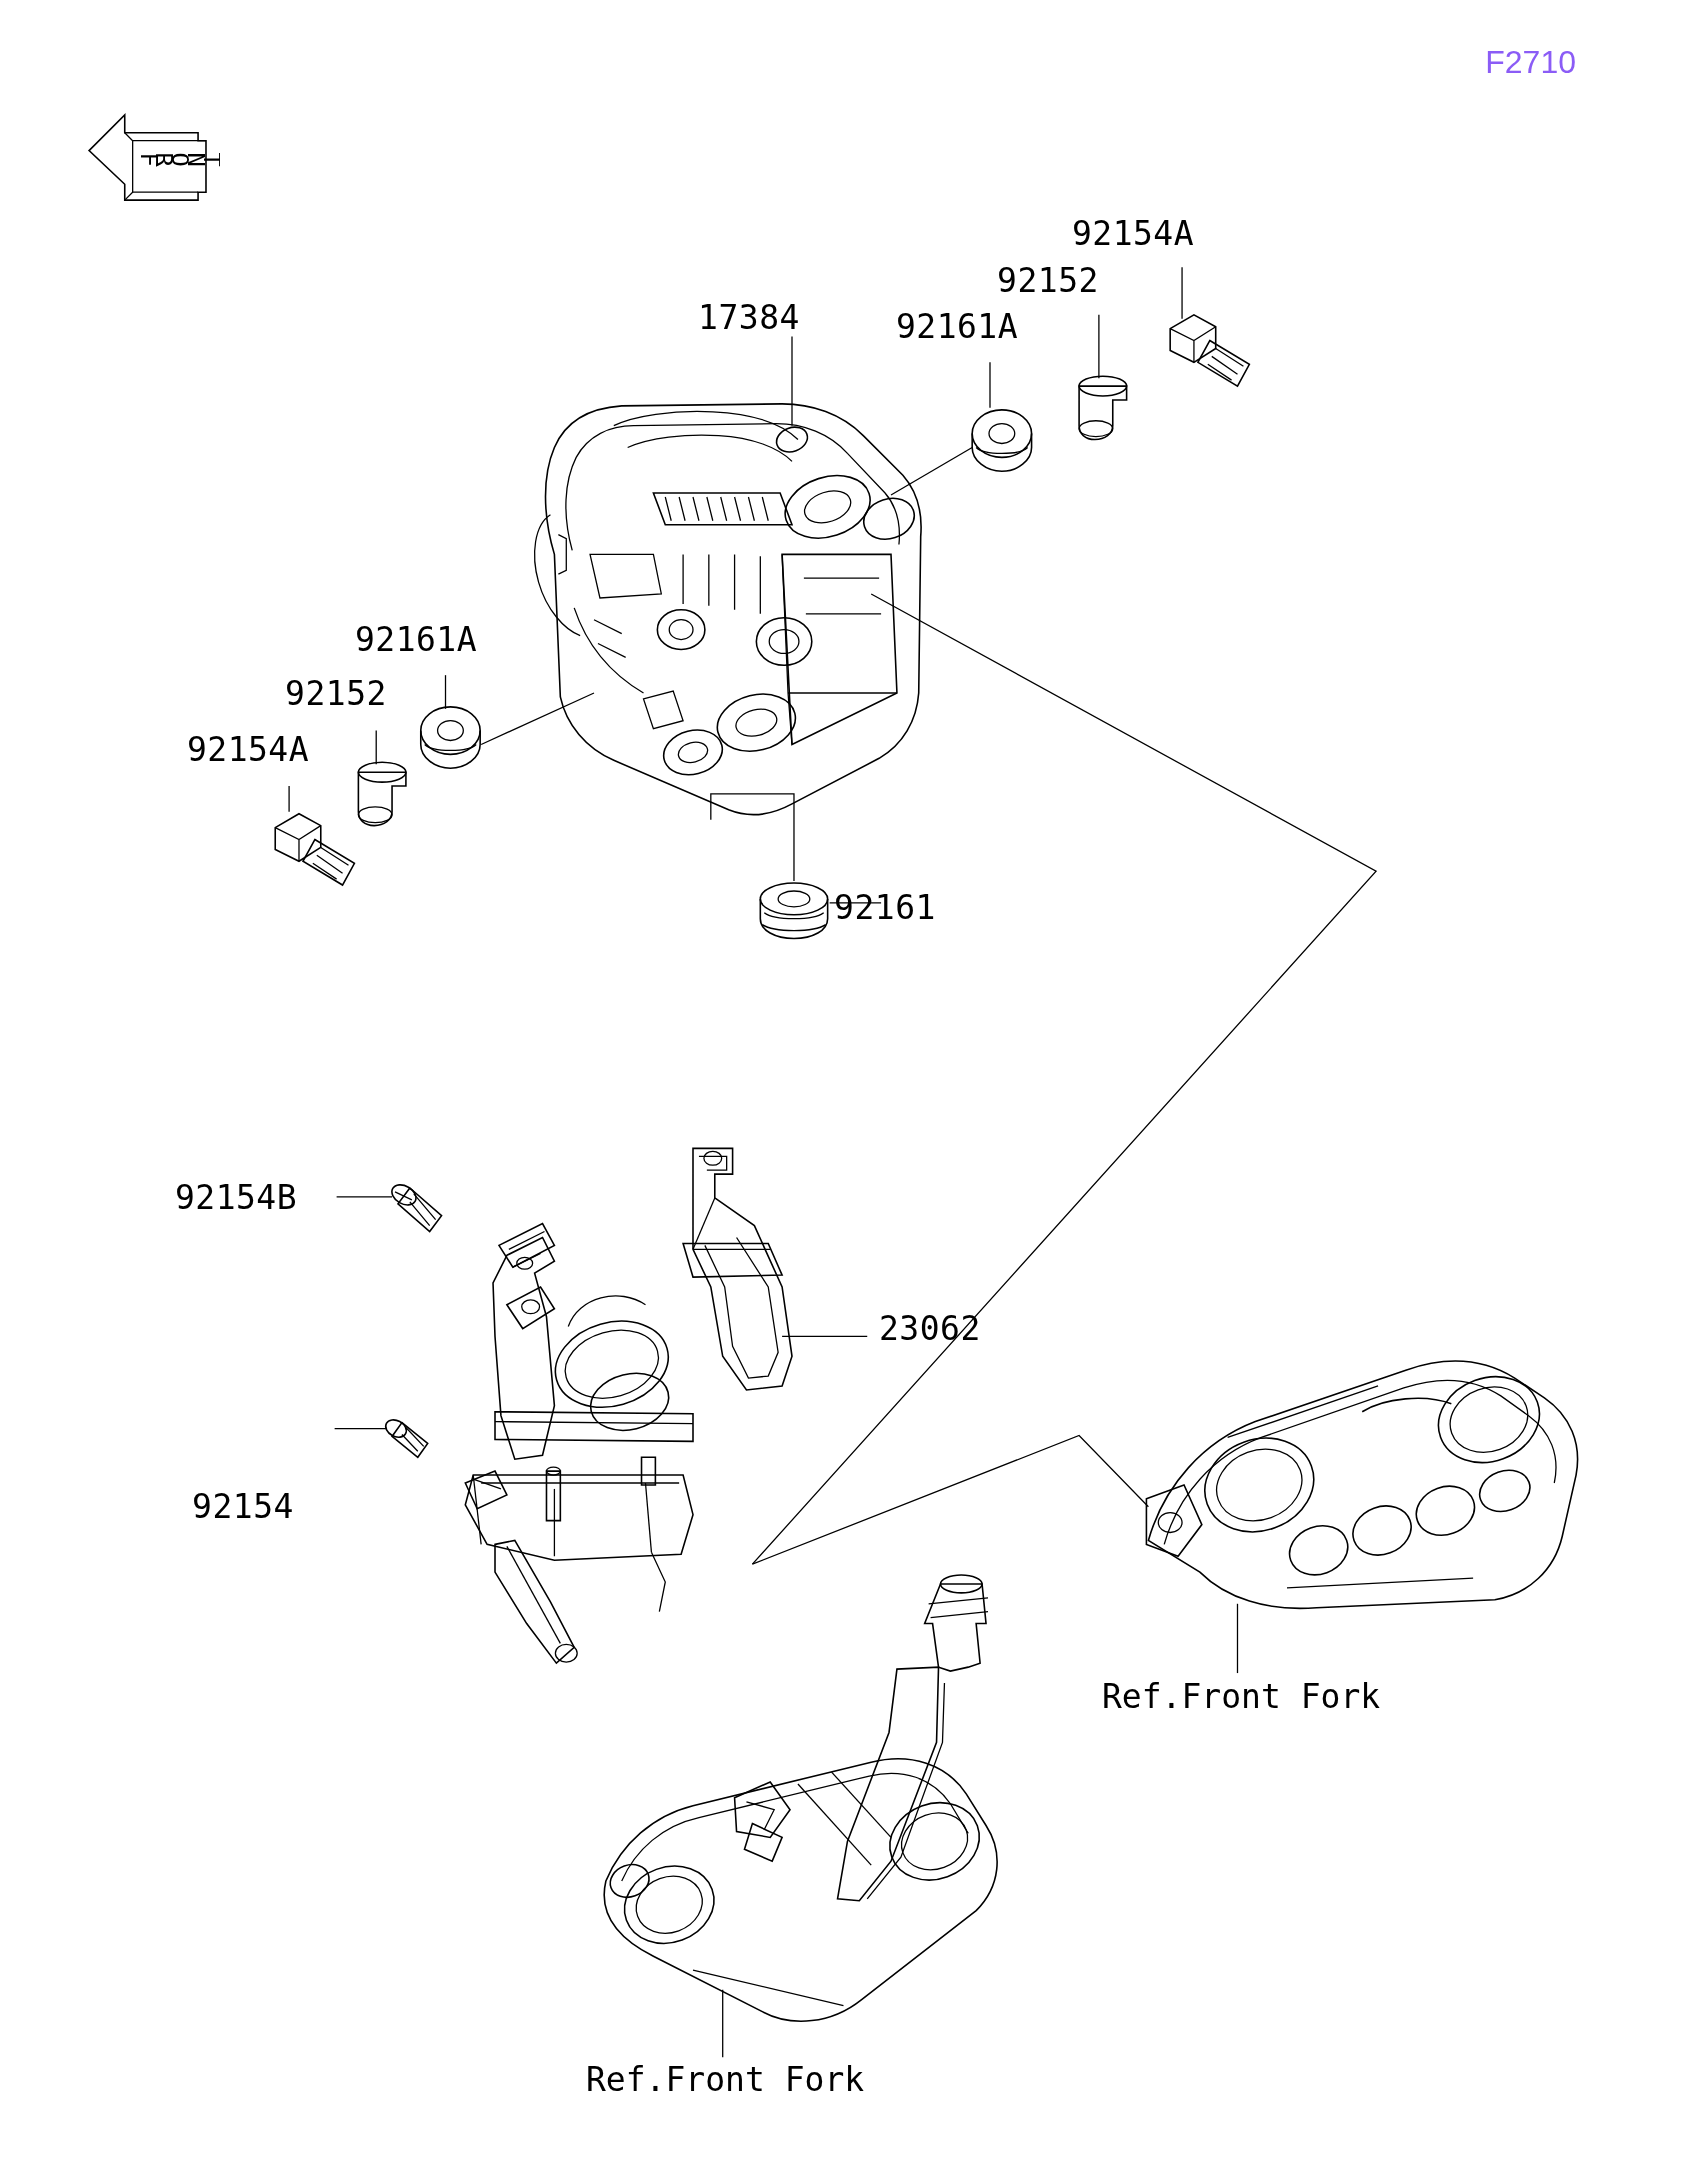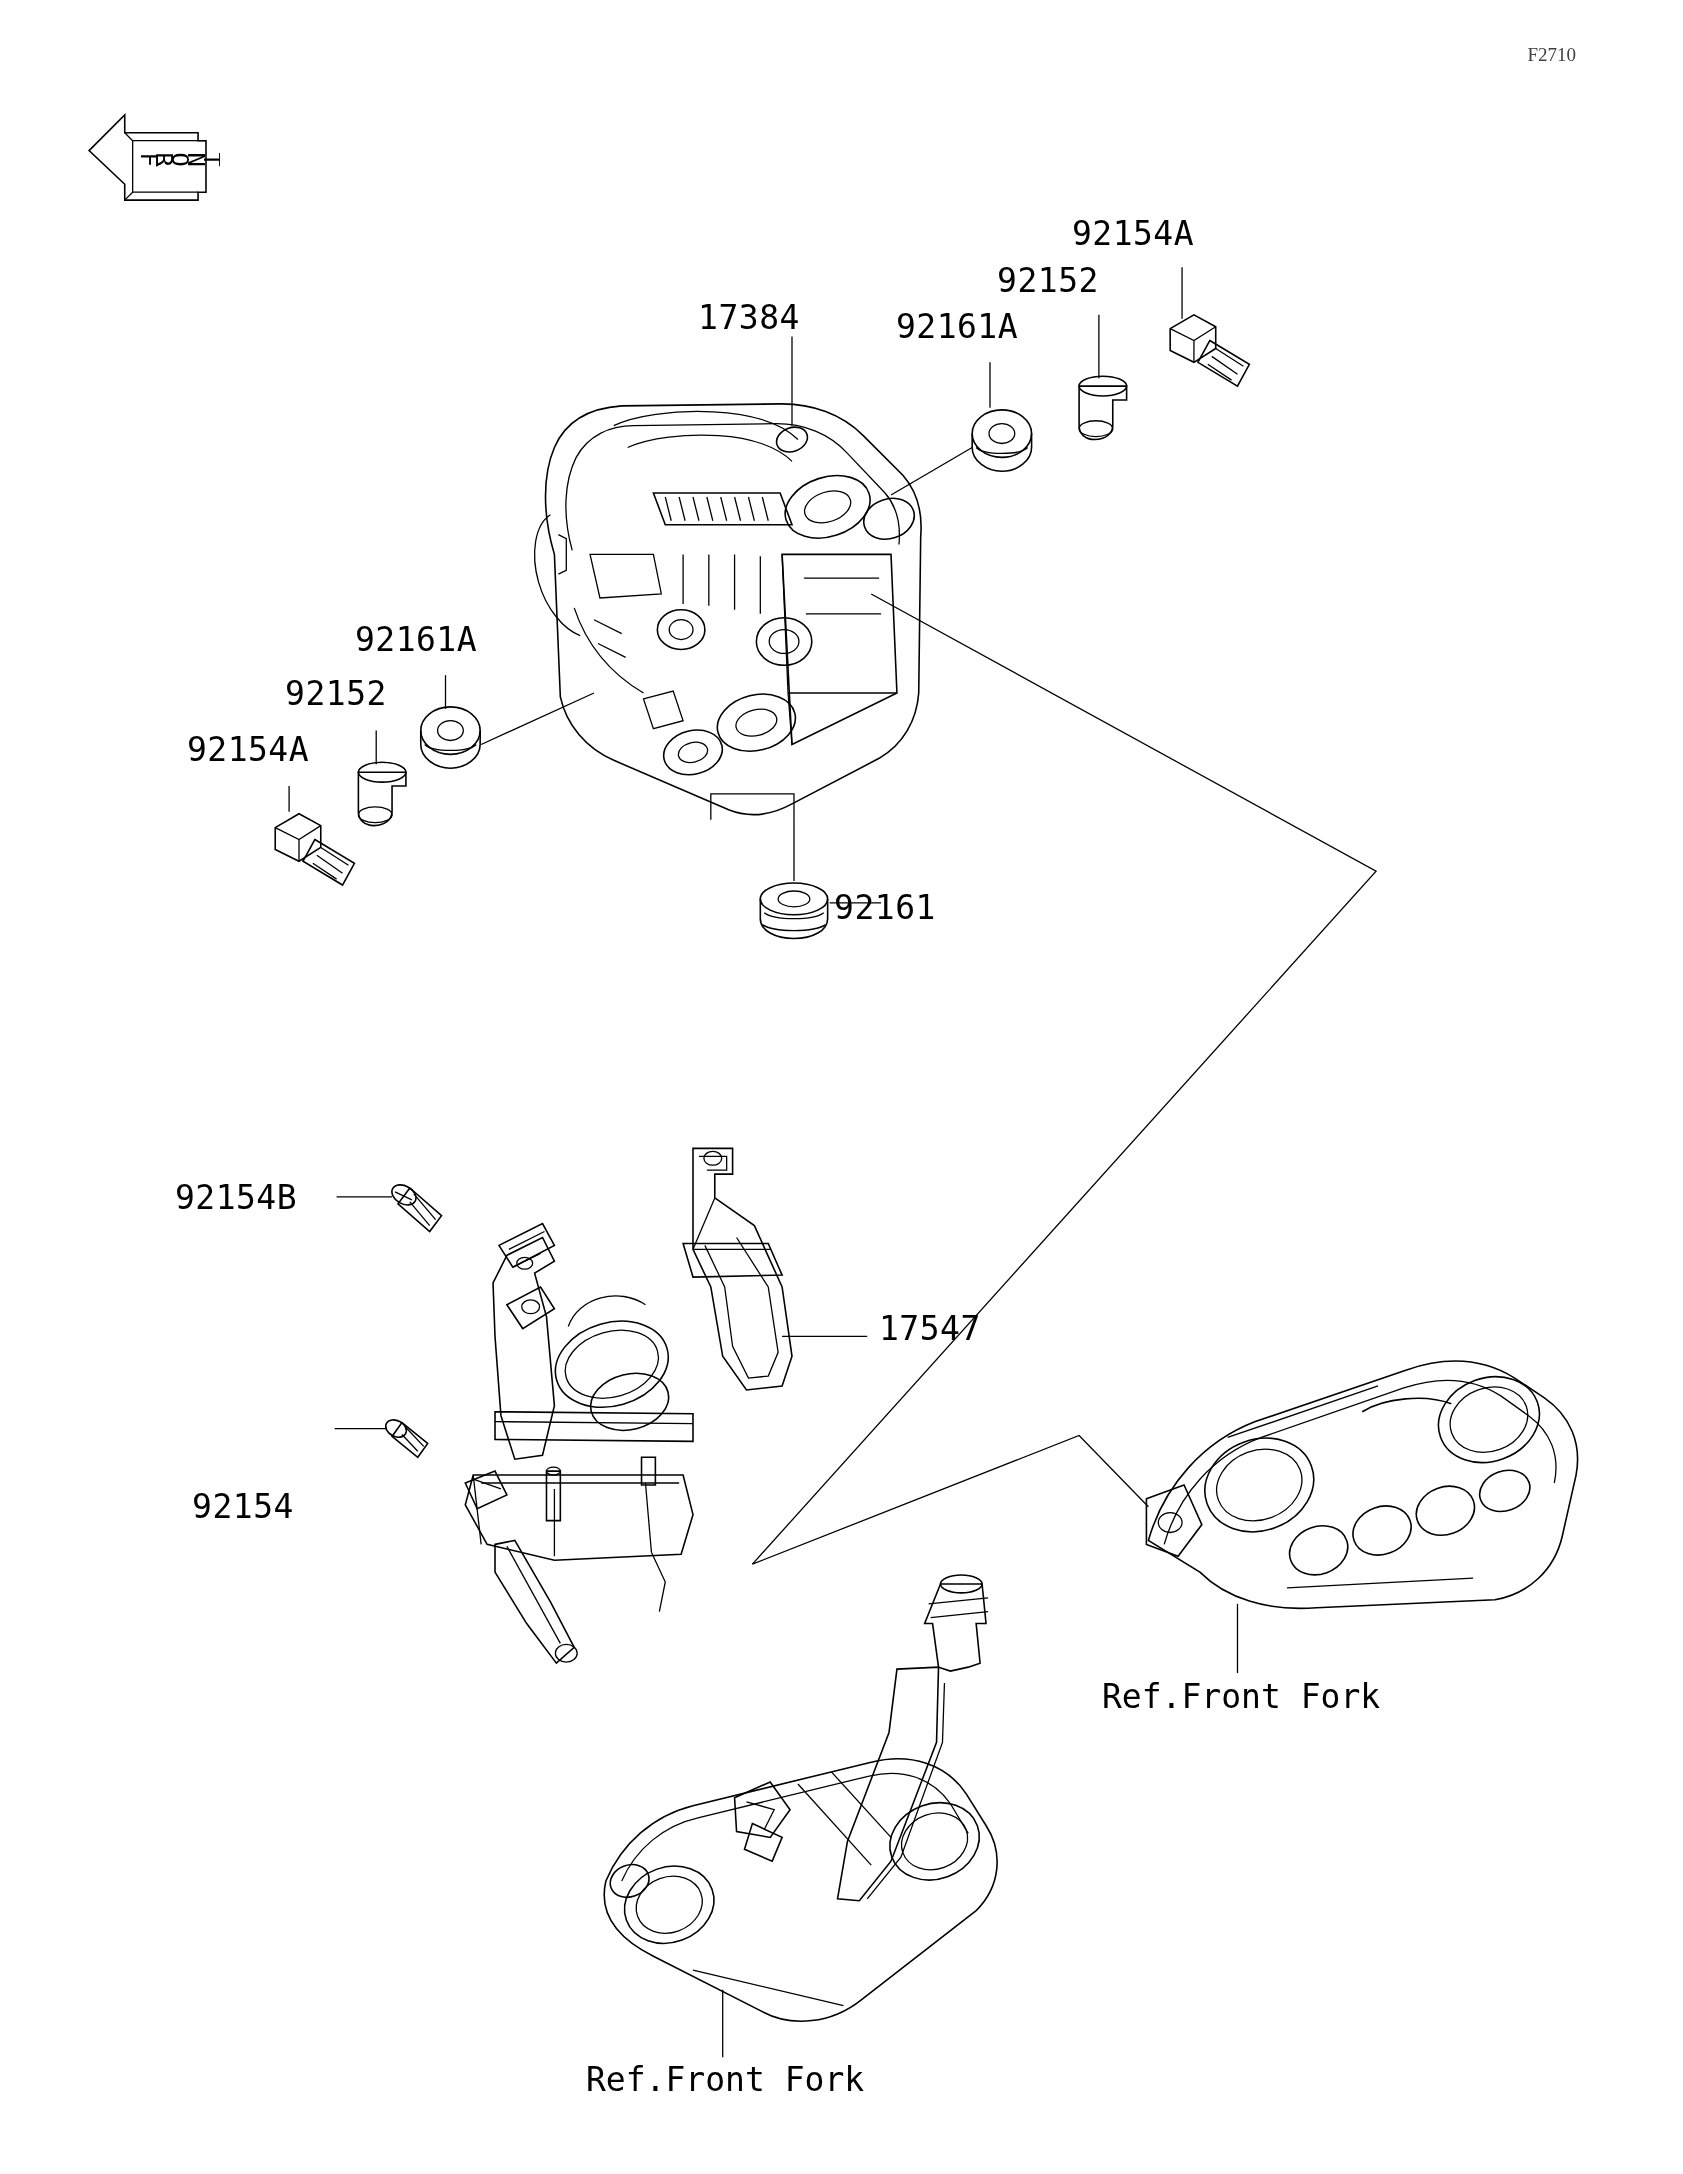--- a/index.html
+++ b/index.html
@@ -21,23 +21,23 @@
   .lbl {
     position: absolute;
     font-family: "DejaVu Sans Mono", monospace;
     font-size: 33px;
     letter-spacing: 0.5px;
     color: #000;
     white-space: nowrap;
   }
   .code {
     position: absolute;
-    font-family: Liberation Serif, serif;
-    font-size: 19px;
-    color: #404040;
+    font-family: Liberation Sans, sans-serif;
+    font-size: 32px;
+    color: #8b5cf6;
     white-space: nowrap;
   }
   .ref {
     position: absolute;
     font-family: "DejaVu Sans Mono", monospace;
     font-size: 33px;
     color: #000;
     white-space: nowrap;
   }
   svg.art {
@@ -366,20 +366,20 @@
   <div class="lbl" style="left:336px; top:693px; transform:translate(-50%,-50%);">92152</div>
 
   <div class="lbl" style="left:248px; top:749px; transform:translate(-50%,-50%);">92154A</div>
 
   <div class="lbl" style="left:885px; top:907px; transform:translate(-50%,-50%);">92161</div>
 
   <div class="lbl" style="left:236px; top:1197px; transform:translate(-50%,-50%);">92154B</div>
 
   <div class="lbl" style="left:243px; top:1506px; transform:translate(-50%,-50%);">92154</div>
 
-  <div class="lbl" style="left:879px; top:1328px; transform:translate(0,-50%);">17547</div>
+  <div class="lbl" style="left:879px; top:1328px; transform:translate(0,-50%);">23062</div>
 
   <div class="ref" style="left:1102px; top:1696px; transform:translate(0,-50%);">Ref.Front Fork</div>
 
   <div class="ref" style="left:586px; top:2079px; transform:translate(0,-50%);">Ref.Front Fork</div>
 
 </div>
 
 
 </body></html>

